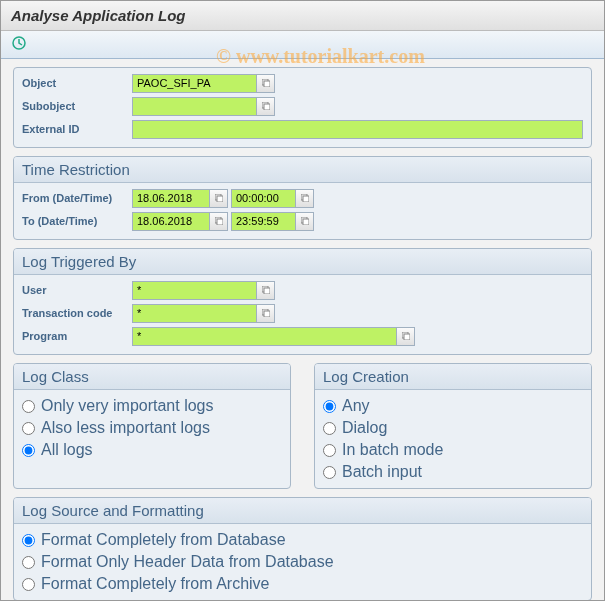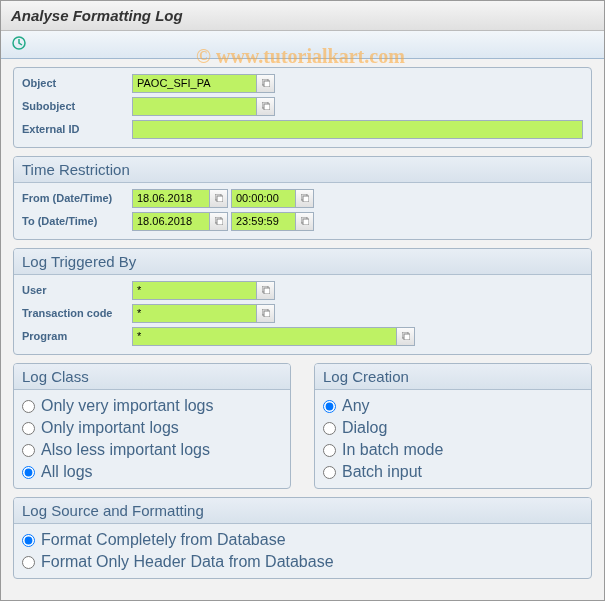--- a/index.html
+++ b/index.html
@@ -26,21 +26,21 @@
     .toolbar-icon {
       display: inline-block;
       width: 16px;
       height: 16px;
       vertical-align: middle;
     }
     
     .watermark {
       position: absolute;
       top: 45px;
-      left: 196px;
+      left: 216px;
       font-size: 20px;
       color: rgba(255,165,50,0.55);
       font-weight: bold;
       font-family: Georgia, serif;
       pointer-events: none;
       z-index: 100;
     }
     
     .content { padding: 8px 12px; }
     
@@ -98,21 +98,21 @@
     .two-col { display: flex; gap: 23px; }
     .two-col .panel { flex: 1; }
     
     .radio-row { display: flex; align-items: center; padding: 2px 0; }
     .radio-row input[type="radio"] { margin-right: 6px; }
     .radio-row label { color: #446688; font-size: 16px; cursor: pointer; }
   </style>
 </head>
 <body>
 
-<div class="title-bar">Analyse Formatting Log</div>
+<div class="title-bar">Analyse Application Log</div>
 
 <div class="toolbar">
   <span class="toolbar-icon">
     <svg width="16" height="16" viewBox="0 0 16 16">
       <circle cx="8" cy="8" r="6" fill="none" stroke="#2A8" stroke-width="1.5"></circle>
       <path d="M8 4 L8 8 L11 10" stroke="#2A8" stroke-width="1.5" fill="none"></path>
     </svg>
   </span>
 </div>
 
@@ -230,24 +230,20 @@
   <div class="two-col">
     <div class="panel">
       <div class="panel-header">Log Class</div>
       <div class="panel-body">
         <div class="radio-row">
             <input type="radio" name="logclass" style="">
             <label>Only very important logs</label>
           </div>
         <div class="radio-row">
             <input type="radio" name="logclass" style="">
-            <label>Only important logs</label>
-          </div>
-        <div class="radio-row">
-            <input type="radio" name="logclass" style="">
             <label>Also less important logs</label>
           </div>
         <div class="radio-row">
             <input type="radio" name="logclass" checked="" style="">
             <label>All logs</label>
           </div>
       </div>
     </div>
 
     <div class="panel">
@@ -277,16 +273,20 @@
     <div class="panel-header">Log Source and Formatting</div>
     <div class="panel-body">
       <div class="radio-row">
           <input type="radio" name="logsource" checked="" style="">
           <label>Format Completely from Database</label>
         </div>
       <div class="radio-row">
           <input type="radio" name="logsource" style="">
           <label>Format Only Header Data from Database</label>
         </div>
+      <div class="radio-row">
+          <input type="radio" name="logsource" style="">
+          <label>Format Completely from Archive</label>
+        </div>
     </div>
   </div>
 
 </div>
 
 </body></html>

